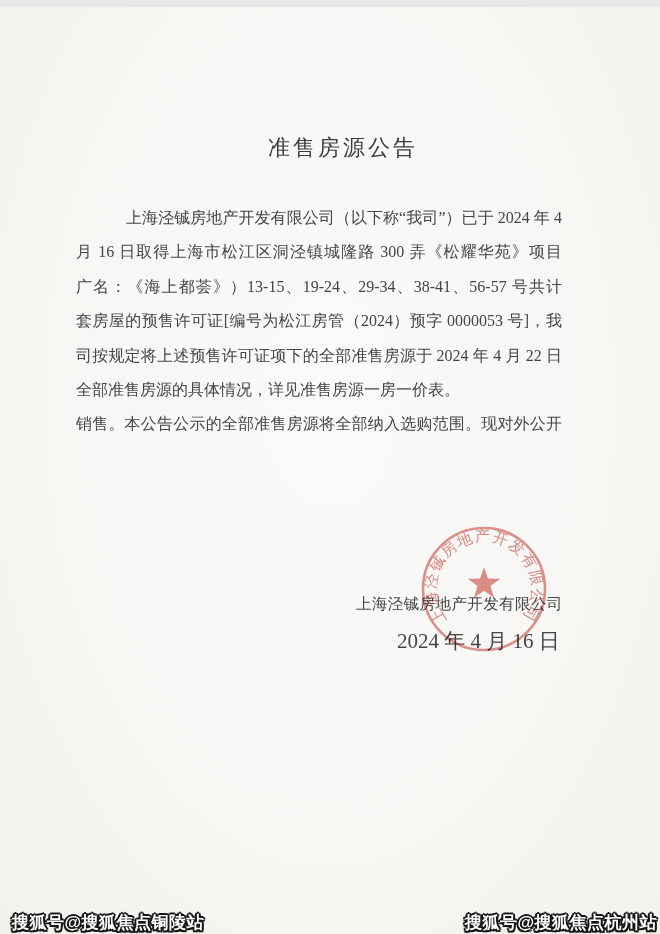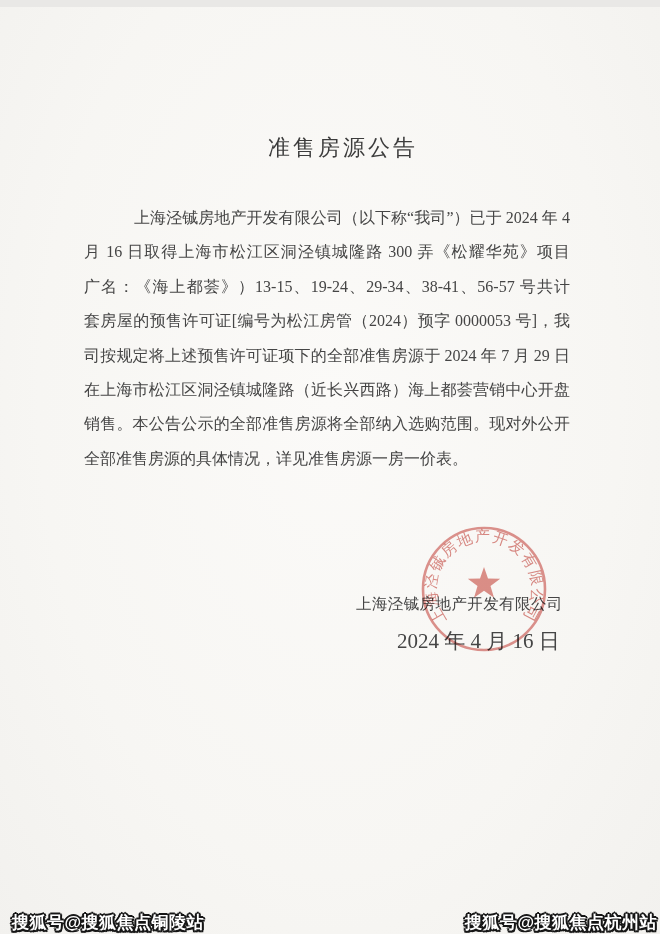--- a/index.html
+++ b/index.html
@@ -24,21 +24,21 @@
     width: 660px;
     text-align: center;
     font-size: 22px;
     letter-spacing: 3px;
     color: #3c3c3c;
     font-weight: 500;
   }
 
   .doc-body {
     position: absolute;
-    left: 84px;
+    left: 76px;
     top: 194px;
     width: 486px;
     font-size: 16px;
     line-height: 34.4px;
     color: #454545;
   }
   .doc-line {
     text-align: justify;
     text-align-last: justify;
     height: 34.4px;
@@ -101,24 +101,23 @@
 
 <div class="page">
 
   <div class="doc-title">准售房源公告</div>
 
   <div class="doc-body">
     <div class="doc-line indent">上海泾铖房地产开发有限公司（以下称“我司”）已于 2024 年 4</div>
     <div class="doc-line">月 16 日取得上海市松江区洞泾镇城隆路 300 弄《松耀华苑》项目（推</div>
     <div class="doc-line">广名：《海上都荟》）13-15、19-24、29-34、38-41、56-57 号共计 300</div>
     <div class="doc-line">套房屋的预售许可证[编号为松江房管（2024）预字 0000053 号]，我</div>
-    <div class="doc-line">司按规定将上述预售许可证项下的全部准售房源于 2024 年 7 月 29 日</div>
-    <div class="doc-line">在上海市松江区洞泾镇城隆路（近长兴西路）海上都荟营销中心开盘</div>
+    <div class="doc-line">司按规定将上述预售许可证项下的全部准售房源于 2024 年 4 月 22 日</div>
+    <div class="doc-line last">全部准售房源的具体情况，详见准售房源一房一价表。</div>
     <div class="doc-line">销售。本公告公示的全部准售房源将全部纳入选购范围。现对外公开</div>
-    <div class="doc-line last">全部准售房源的具体情况，详见准售房源一房一价表。</div>
   </div>
 
   <div class="signature-line">上海泾铖房地产开发有限公司</div>
 
   <div class="date-line">2024 年 4 月 16 日</div>
 
   <svg class="seal-svg" viewBox="0 0 660 934" xmlns="http://www.w3.org/2000/svg">
 
     <circle cx="484" cy="582" r="61" fill="none" stroke="rgba(210,98,92,0.68)" stroke-width="2.6"></circle>
 

